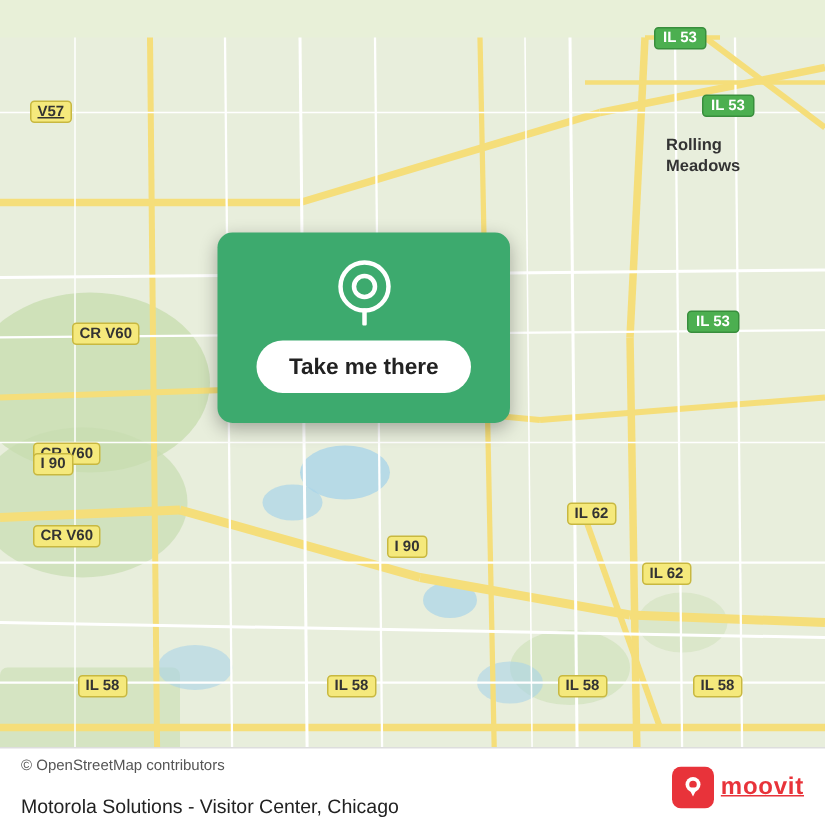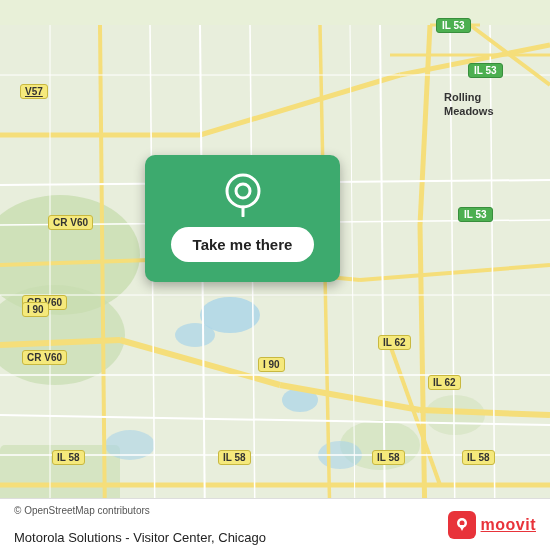--- a/index.html
+++ b/index.html
@@ -203,21 +203,21 @@
     <line x1="0" y1="50" x2="550" y2="50" stroke="white" stroke-width="1"></line>
     <line x1="0" y1="270" x2="550" y2="270" stroke="white" stroke-width="1"></line>
     <line x1="50" y1="0" x2="50" y2="500" stroke="white" stroke-width="1"></line>
     <line x1="350" y1="0" x2="355" y2="500" stroke="white" stroke-width="1"></line>
 
     <line x1="430" y1="0" x2="480" y2="0" stroke="#f5de7a" stroke-width="3"></line>
     <line x1="470" y1="0" x2="550" y2="60" stroke="#f5de7a" stroke-width="4"></line>
     <line x1="390" y1="30" x2="550" y2="30" stroke="#f5de7a" stroke-width="3"></line>
   </svg>
 
-  <div class="road-label" style="top:84px;left:20px;text-decoration:underline;">V57</div>
+  <div class="road-label" style="top:67px;left:20px;text-decoration:underline;">V57</div>
   <div class="road-label" style="top:215px;left:48px;">CR V60</div>
   <div class="road-label" style="top:295px;left:22px;">CR V60</div>
   <div class="road-label" style="top:350px;left:22px;">CR V60</div>
   <div class="road-label" style="top:302px;left:22px;">I 90</div>
   <div class="road-label" style="top:357px;left:258px;">I 90</div>
   <div class="road-label" style="top:450px;left:52px;">IL 58</div>
   <div class="road-label" style="top:450px;left:218px;">IL 58</div>
   <div class="road-label" style="top:450px;left:372px;">IL 58</div>
   <div class="road-label" style="top:450px;left:462px;">IL 58</div>
   <div class="road-label" style="top:335px;left:378px;">IL 62</div>

